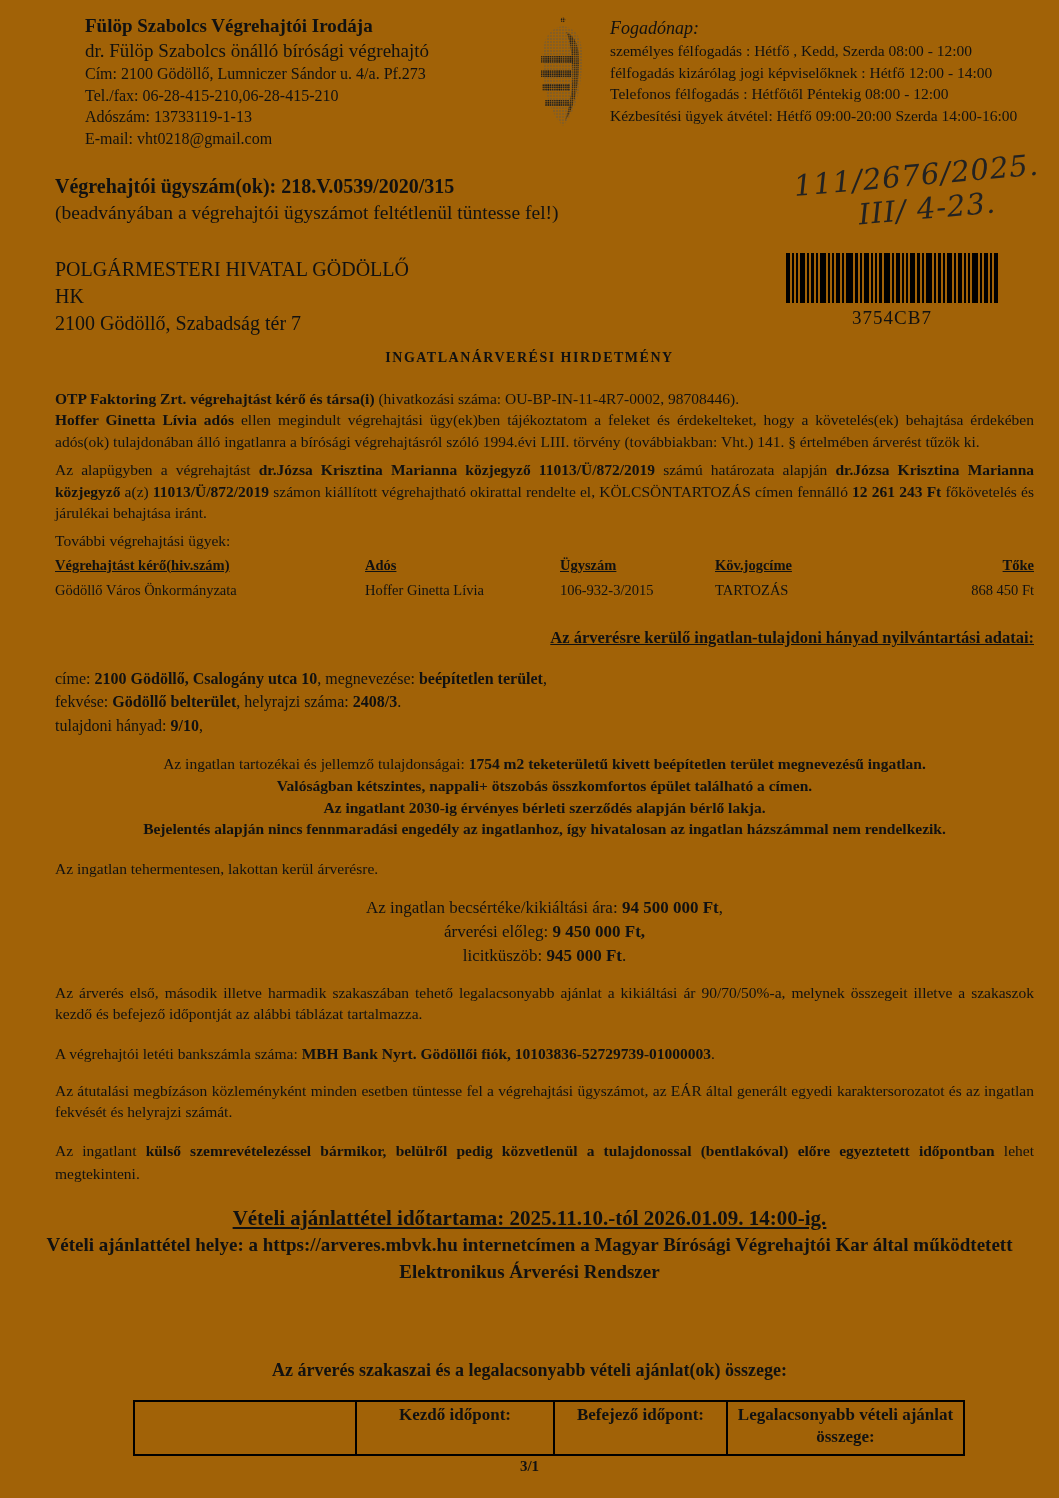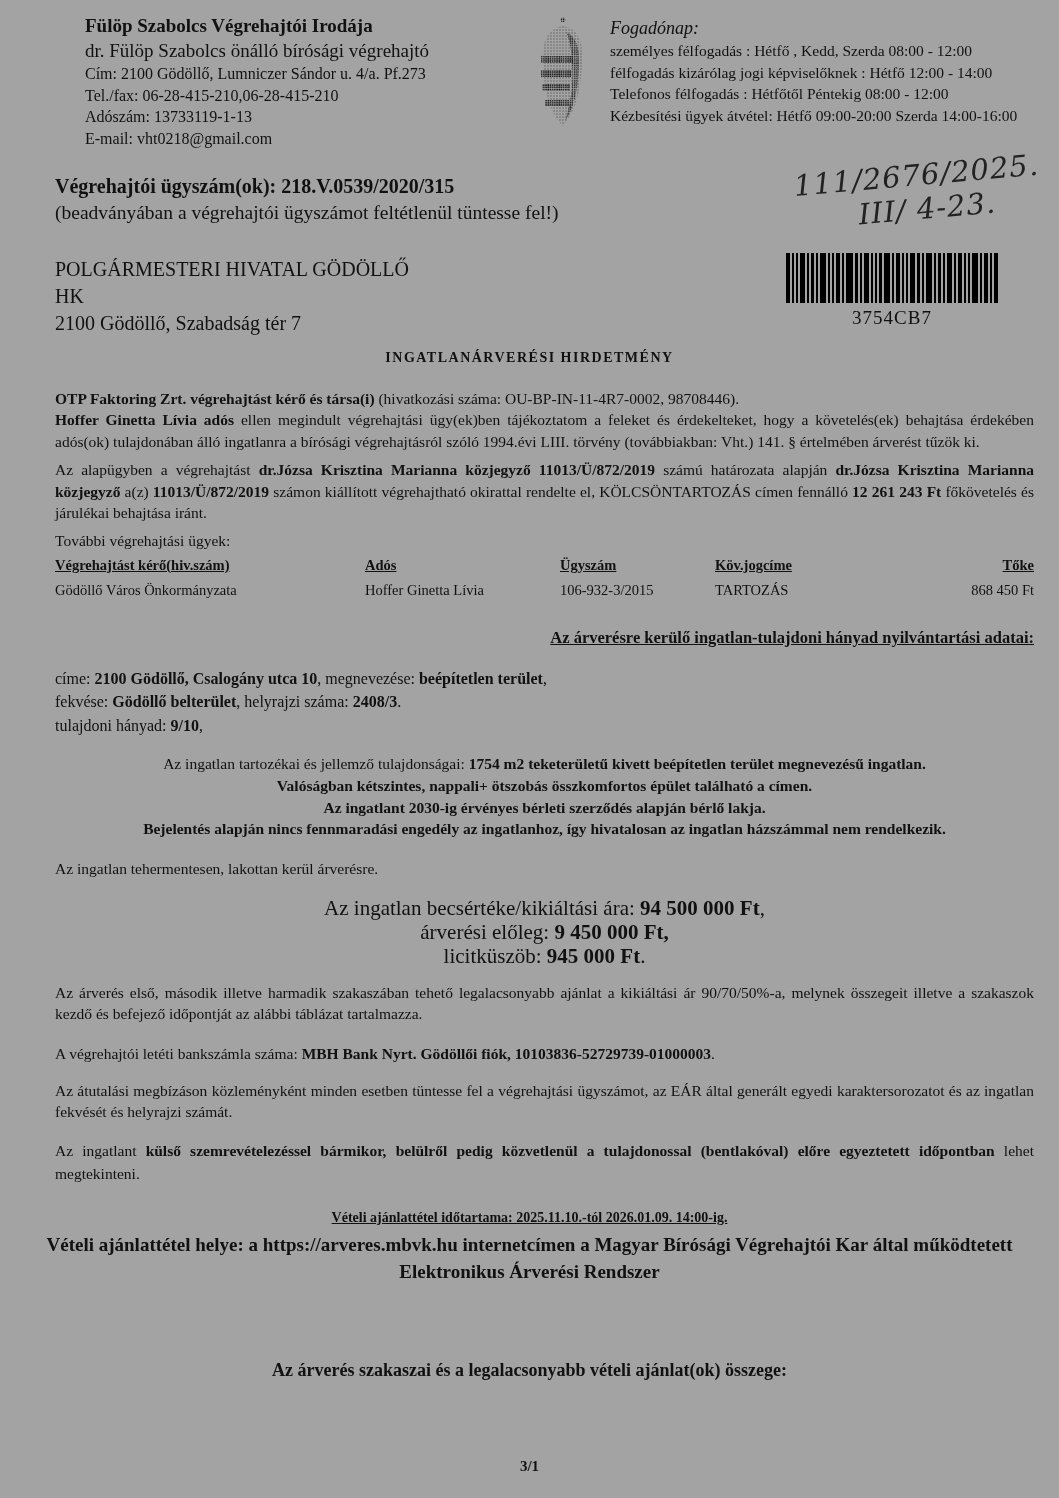--- a/index.html
+++ b/index.html
@@ -1,18 +1,18 @@
 <!DOCTYPE html>
 <html><head>
 <meta charset="utf-8">
 <style>
   html,body { margin:0; padding:0; background:#e8e8e8; }
   .page {
     position:relative; width:1059px; height:1498px; margin:0 auto;
-    background:#a3a3a3; color:#111;
+    background:#a16207; color:#111;
     font-family:"Liberation Serif", serif;
     overflow:hidden;
   }
   .b { font-weight:bold; }
 
   
   .header { display:flex; padding:14px 18px 0 85px; }
   .office { width:430px; }
   .office-name { font-size:19px; font-weight:bold; line-height:24px; }
   .office-sub  { font-size:19px; line-height:25px; }
@@ -64,29 +64,29 @@
   
   .section-heading { margin-top:24px; text-align:right; font-size:16.5px; font-weight:bold; text-decoration:underline; line-height:22px; }
 
   .prop-block { margin-top:18px; }
   .prop-line { font-size:16px; line-height:23.5px; }
 
   .desc-block { margin-top:16px;text-align:center; }
   .desc-line { font-size:15.5px; line-height:21.8px; }
   .free-line { margin-top:18px; }
 
-  .price-block { margin-top:16px; text-align:center; font-size:21px; }
+  .price-block { margin-top:16px; text-align:center; font-size:17px; }
   .price-line { line-height:24px; }
 
   .mt-stages { margin-top:14px; }
   .mt-bank { margin-top:18px; }
   .mt-transfer { margin-top:16px; }
   .mt-viewing { margin-top:16px; line-height:23px; }
 
-  .offer-period { margin-top:20px; text-align:center; font-size:14px; font-weight:bold; text-decoration:underline; line-height:26px; }
+  .offer-period { margin-top:20px; text-align:center; font-size:21px; font-weight:bold; text-decoration:underline; line-height:26px; }
   .offer-place  { margin:0 30px; text-align:center; font-size:19px; font-weight:bold; line-height:27px; }
 
   .stages-heading { position:absolute; top:1360px; left:0; width:100%; text-align:center; font-size:18px; font-weight:bold; }
 
   
   .auction-table { position:absolute; top:1400px; left:133px; border-collapse:collapse; }
   .auction-table td {
     border:2.5px solid #000; height:50px; vertical-align:top;
     text-align:center; font-weight:bold; font-size:17px; line-height:22px; padding:2px 4px 0 4px;
   }
@@ -252,16 +252,26 @@
 
     <div class="just mt-viewing"><span>Az ingatlant </span><span class="b">külső szemrevételezéssel bármikor, belülről pedig közvetlenül a tulajdonossal (bentlakóval) előre egyeztetett időpontban</span><span> lehet megtekinteni.</span></div>
 
   </div>
 
   <div class="offer-period">Vételi ajánlattétel időtartama: 2025.11.10.-tól 2026.01.09. 14:00-ig.</div>
   <div class="offer-place">Vételi ajánlattétel helye: a https://arveres.mbvk.hu internetcímen a Magyar Bírósági Végrehajtói Kar által működtetett Elektronikus Árverési Rendszer</div>
 
   <div class="stages-heading">Az árverés szakaszai és a legalacsonyabb vételi ajánlat(ok) összege:</div>
 
+  <table class="auction-table">
+    <tbody>
+        <tr>
+      <td style="width:212px"></td>
+      <td style="width:188px">Kezdő időpont:</td>
+      <td style="width:163px">Befejező időpont:</td>
+      <td style="width:227px">Legalacsonyabb vételi ajánlat összege:</td>
+    </tr>
+  </tbody>
+    </table>
 
   <div class="footer">3/1</div>
 
 </div>
 
 </body></html>

